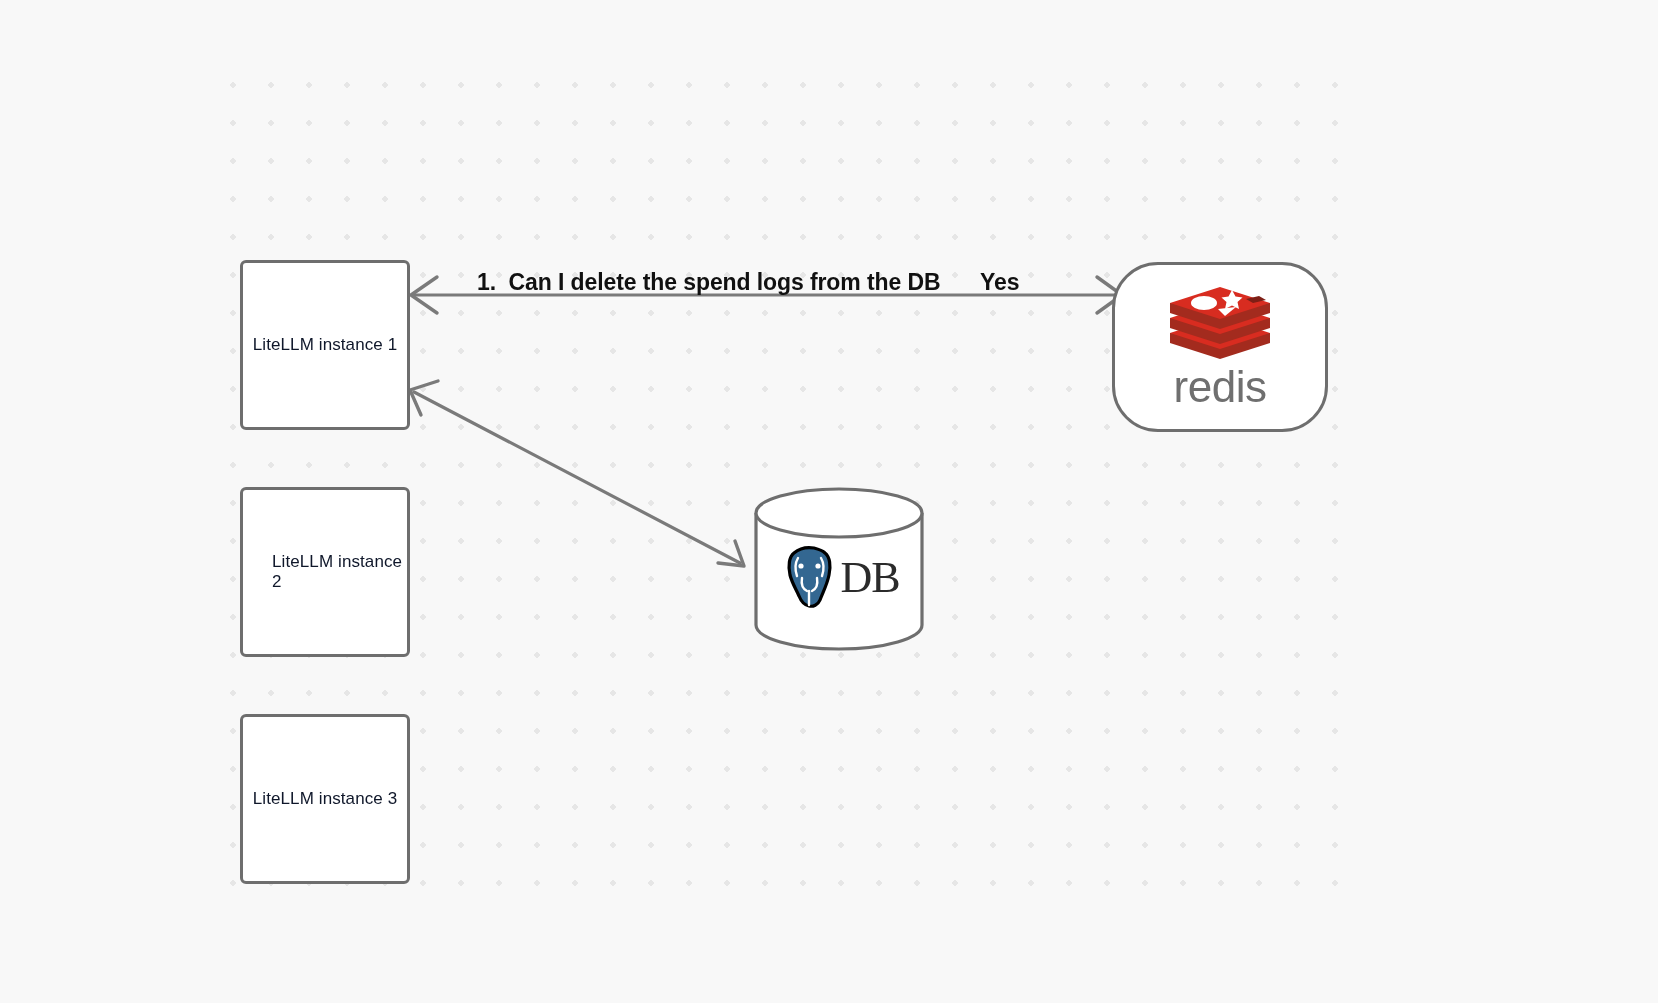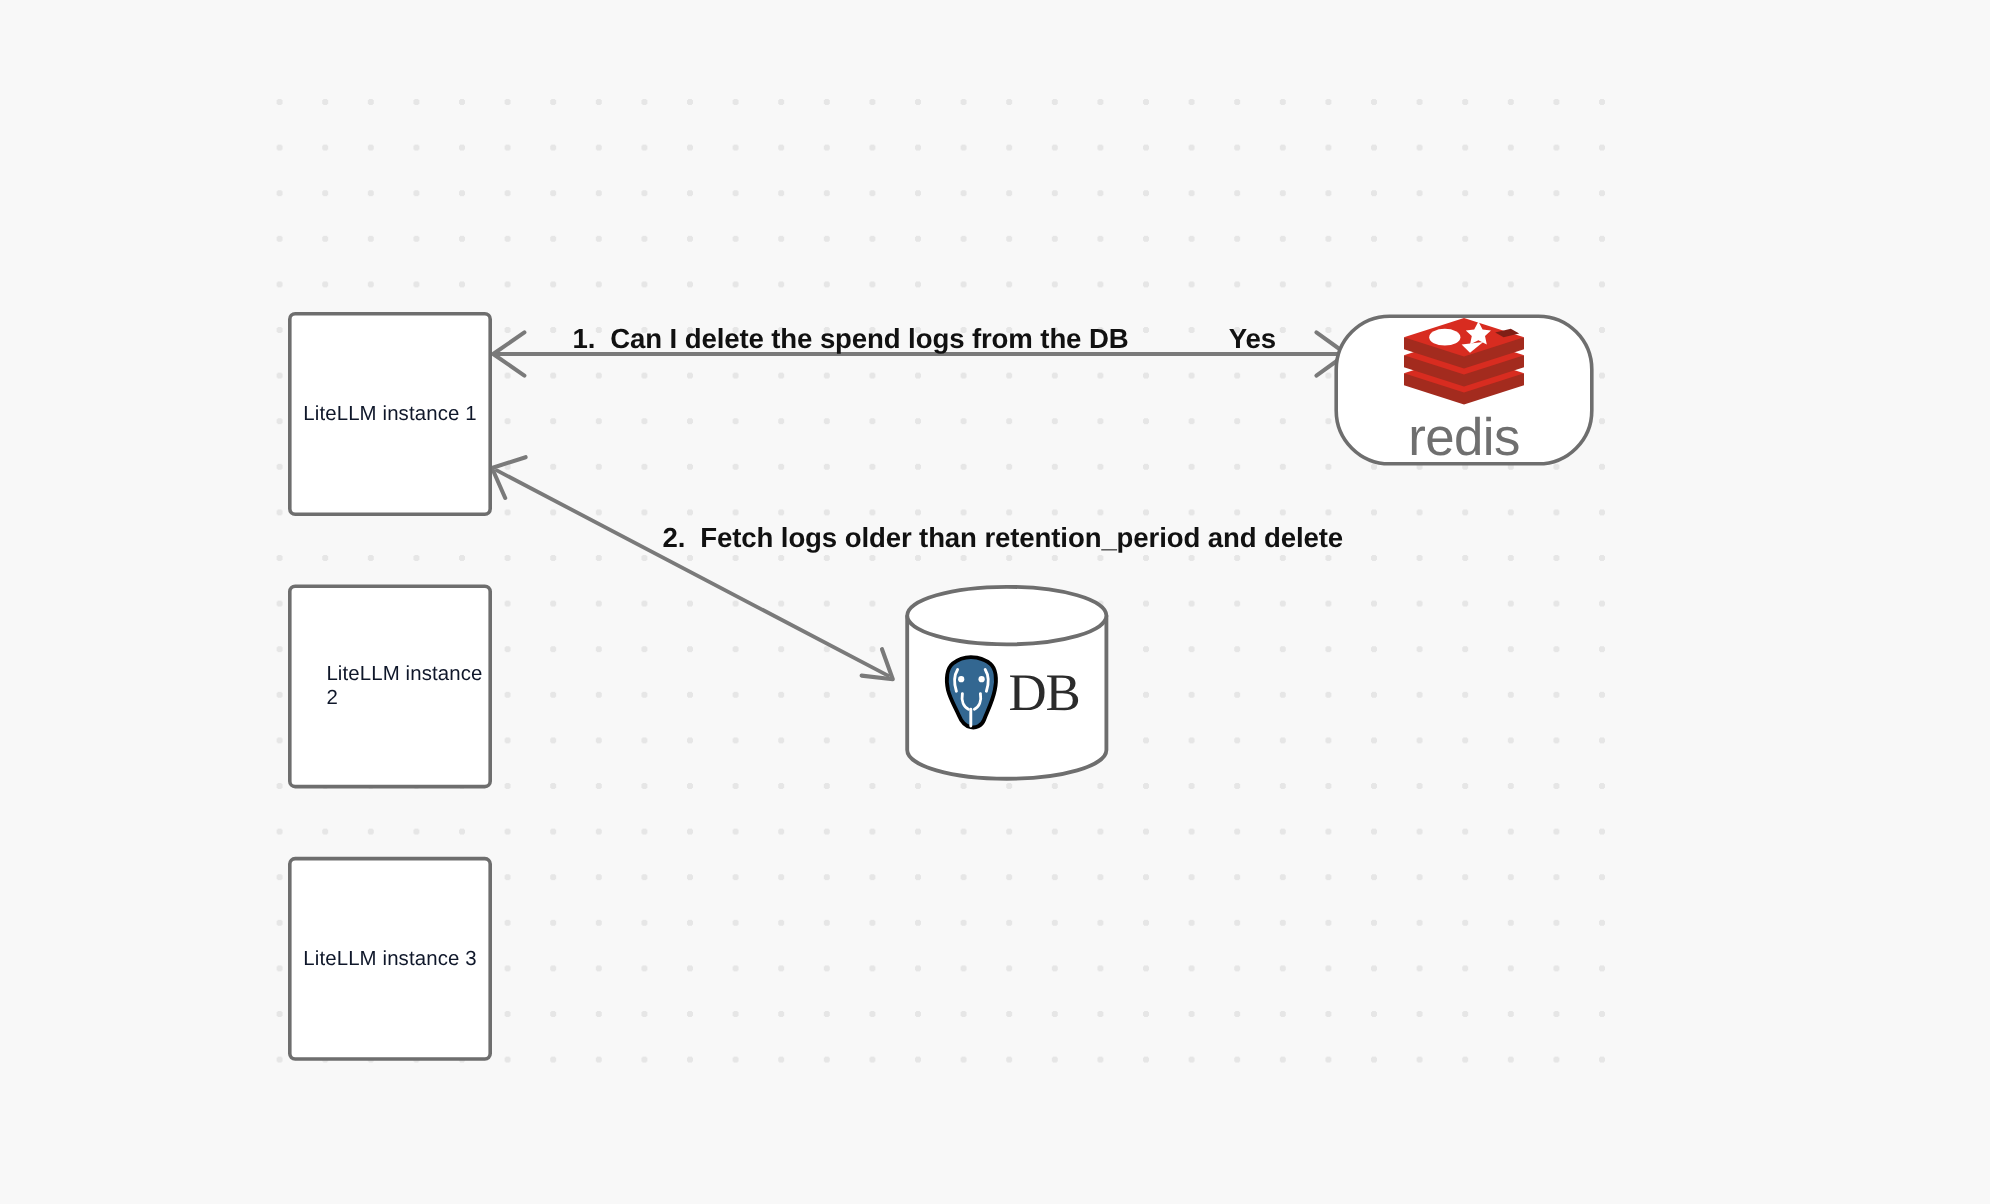--- a/index.html
+++ b/index.html
@@ -57,21 +57,21 @@
   
   #litellm-1 { left: 240px; top: 260px;  width: 170px; height: 170px; }
   #litellm-2 { left: 240px; top: 487px;  width: 170px; height: 170px; padding-left: 29px; }
   #litellm-3 { left: 240px; top: 714px;  width: 170px; height: 170px; }
 
   
   #redis-node {
     left: 1112px;
     top: 262px;
     width: 216px;
-    height: 126px;
+    height: 170px;
     border-radius: 46px;
     flex-direction: column;
     gap: 2px;
   }
 
   .redis-logo-wrap {
     display: flex;
     flex-direction: column;
     align-items: center;
     justify-content: center;
@@ -120,21 +120,21 @@
     position: absolute;
     font-size: 23px;
     font-weight: bold;
     color: #111111;
     white-space: pre;
     font-family: "Liberation Sans", sans-serif;
     letter-spacing: -0.1px;
   }
 
   #edge-label-1 { left: 477px; top: 269px; }
-  #edge-label-1b { left: 1024px; top: 269px; }
+  #edge-label-1b { left: 980px; top: 269px; }
   #edge-label-2 { left: 552px; top: 435px; }
 
   svg.edges {
     position: absolute;
     left: 0; top: 0;
     width: 1658px;
     height: 1003px;
     overflow: visible;
     pointer-events: none;
   }
@@ -225,15 +225,14 @@
         </g>
         <circle cx="23" cy="22" r="2.6" fill="#ffffff"></circle>
         <circle cx="40" cy="22" r="2.6" fill="#ffffff"></circle>
       </svg>
       <span class="db-text">DB</span>
     </div>
   </div>
 
   <div class="edge-label" id="edge-label-1">1.  Can I delete the spend logs from the DB</div>
   <div class="edge-label" id="edge-label-1b">Yes</div>
-  <div class="edge-label" id="edge-label-2">2.  Fetch logs older than retention_period and delete</div>
 
 </div>
 
 </body></html>

